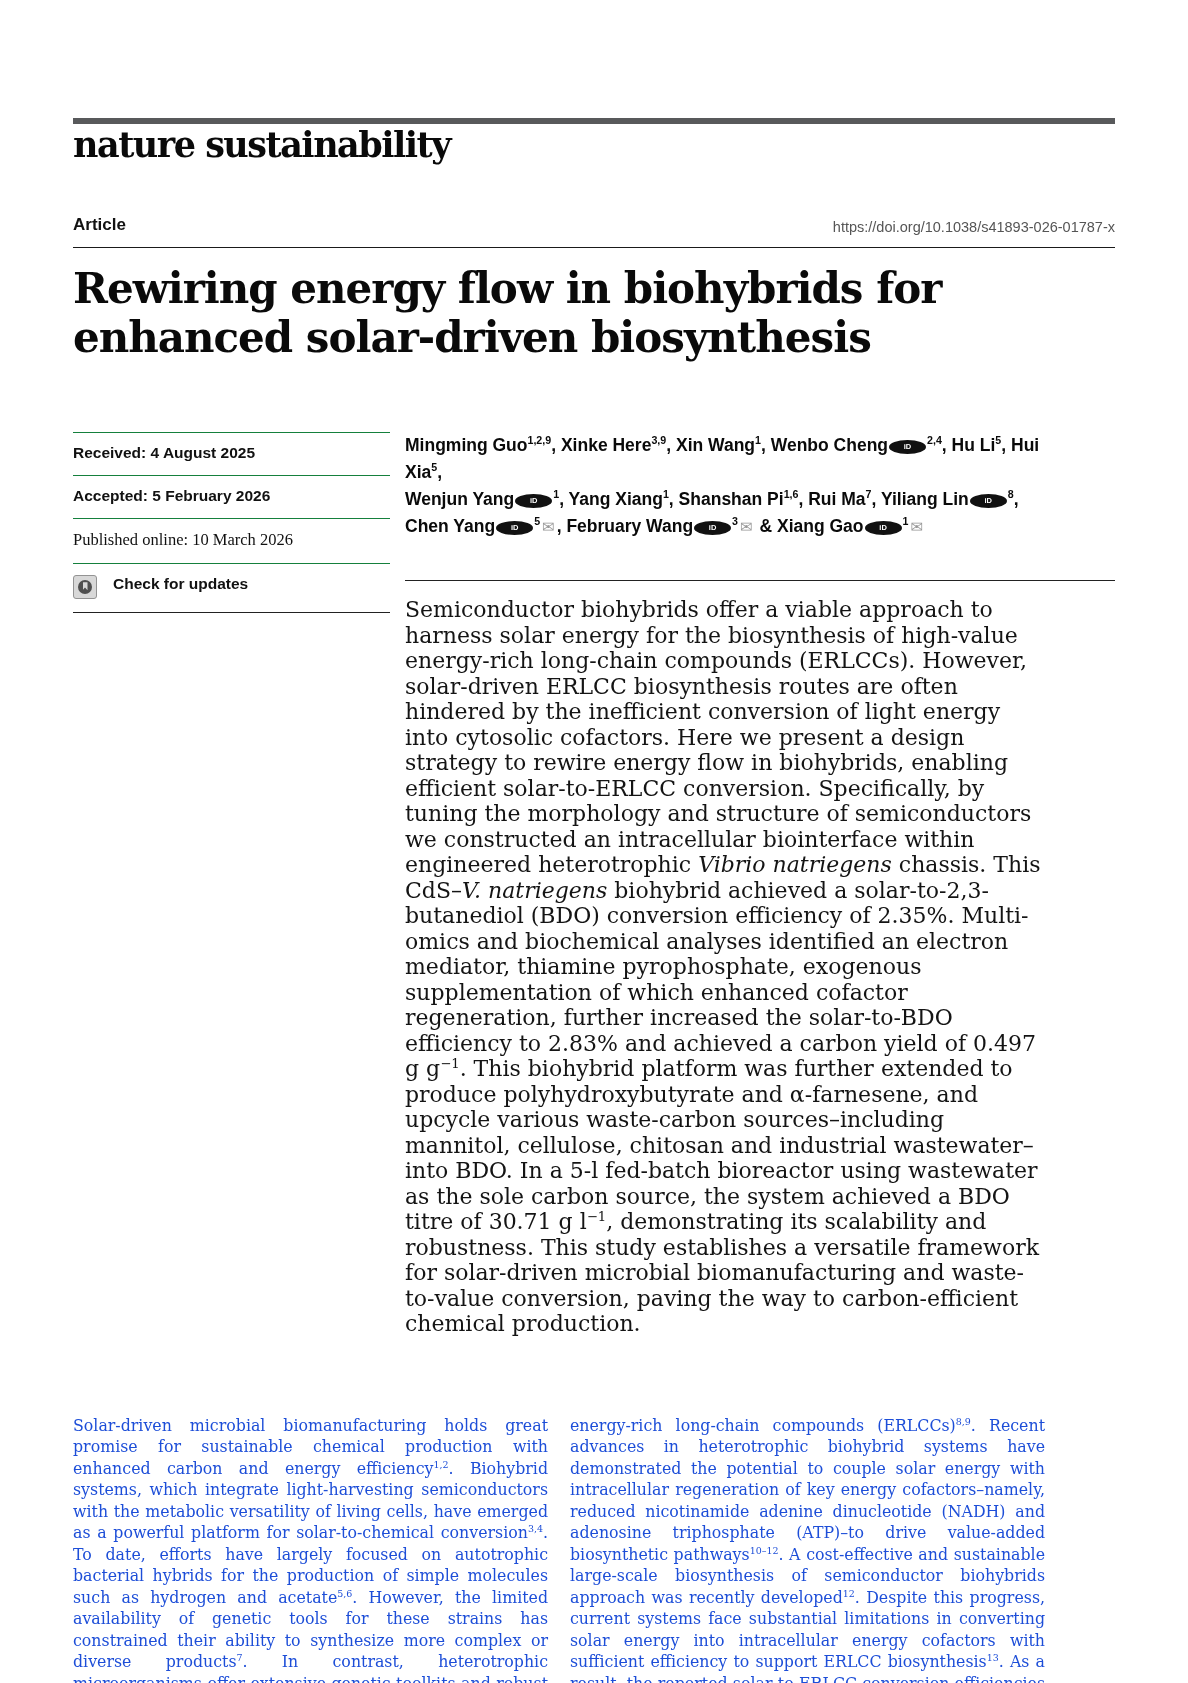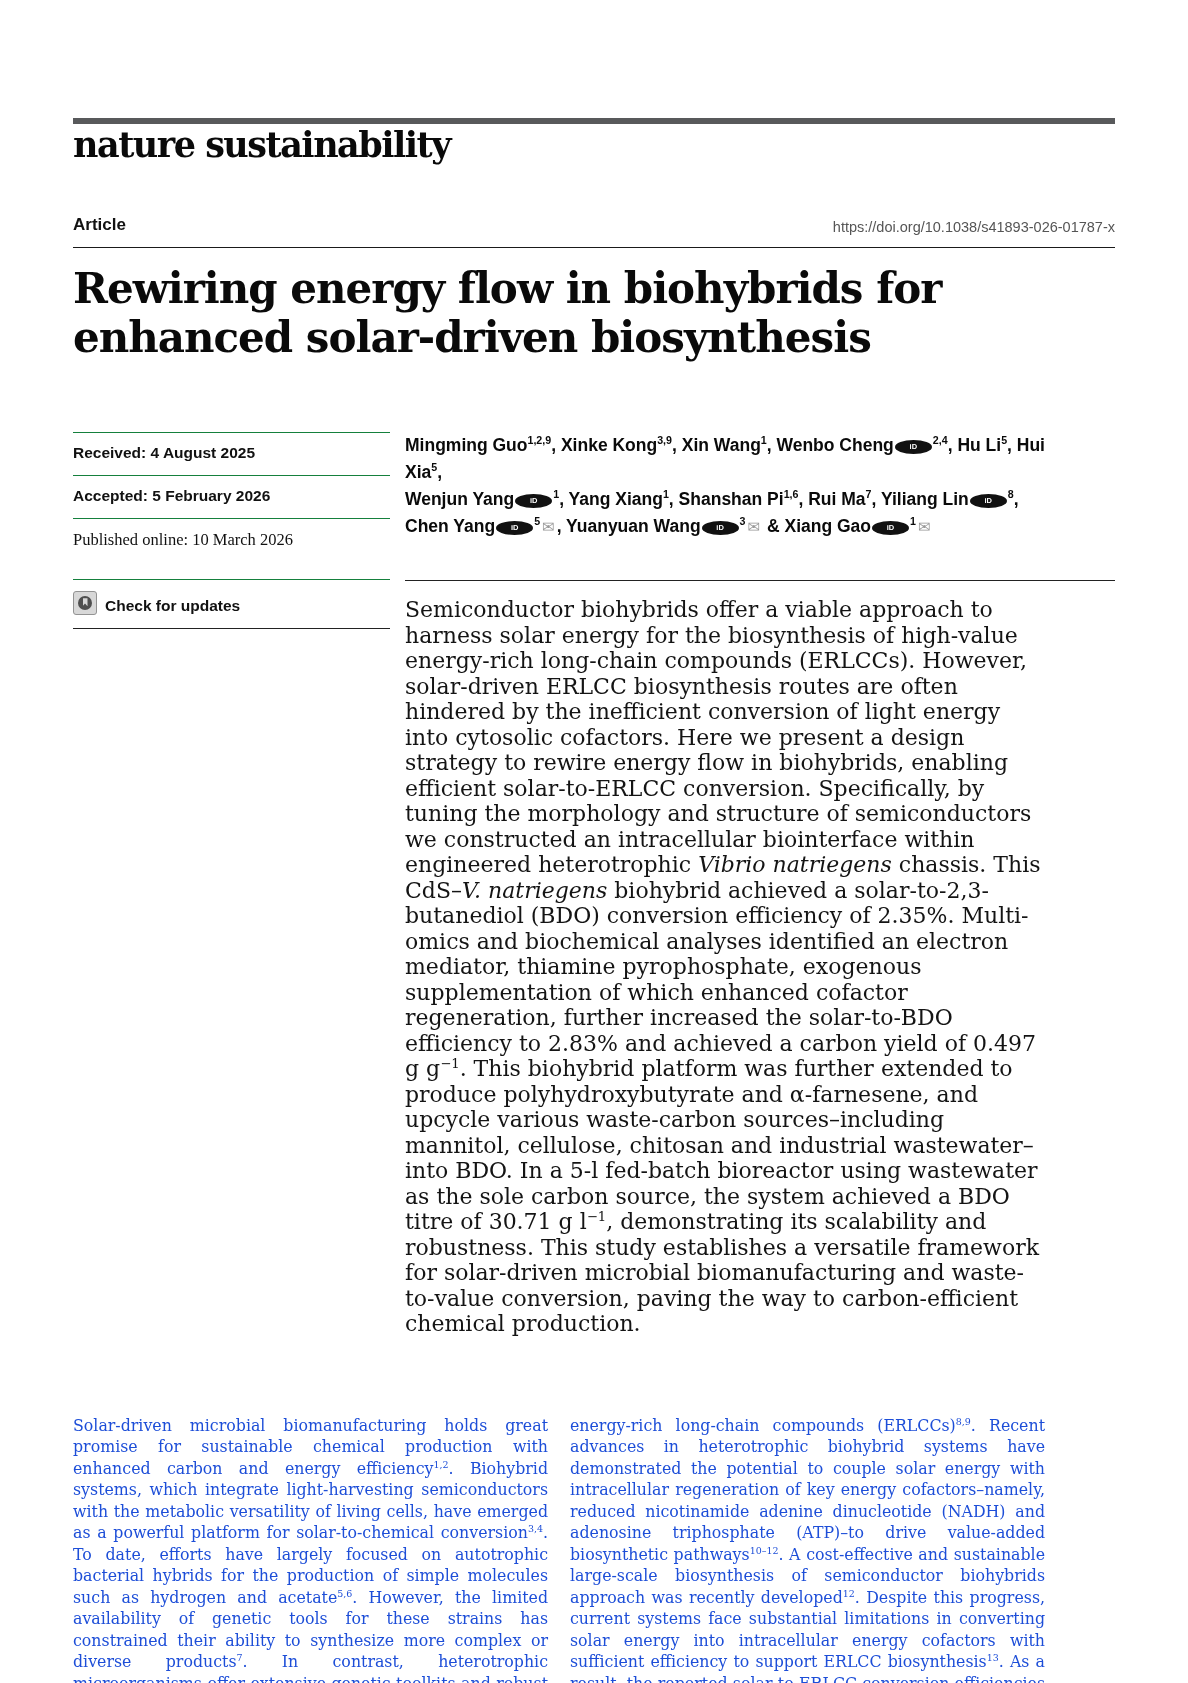--- a/index.html
+++ b/index.html
@@ -9,21 +9,21 @@
   .brand{font-family:"DejaVu Serif",serif;font-weight:700;font-size:35px;letter-spacing:-1.5px;color:#0a0a0a;margin-top:0;}
   .article-row{display:flex;justify-content:space-between;align-items:flex-end;margin-top:50px;}
   .article-label{font-weight:700;font-size:17px;color:#111;}
   .doi{font-size:14.5px;color:#555;padding-left:48px;}
   .title-rule{border:none;border-top:1.5px solid #1a1a1a;margin:12px 73px 0;}
   h1.title{font-family:"DejaVu Serif",serif;font-weight:700;font-size:42px;line-height:1.17;letter-spacing:-1px;color:#0a0a0a;margin:16px 73px 0;max-width:900px;}
   .meta-grid{display:flex;margin:70px 73px 0;}
   .left-info{width:317px;flex:none;}
   .info-row{border-top:1px solid #15803d;padding:11px 0 13px;font-size:15.5px;font-weight:700;color:#111;}
   .info-row.serif{font-family:"Liberation Serif",serif;font-weight:400;font-size:16.5px;}
-  .info-row.last{border-bottom:1px solid #222;display:flex;align-items:flex-end;gap:8px;margin-top:16px;}
+  .info-row.last{border-bottom:1px solid #222;display:flex;align-items:flex-start;gap:16px;}
   .cfu-box{width:22px;height:22px;background:#d8d8d8;border:1px solid #939393;border-radius:3px;display:inline-flex;align-items:center;justify-content:center;flex:none;}
   .cfu-circle{width:14px;height:14px;background:#4f4f4f;border-radius:50%;display:inline-flex;align-items:center;justify-content:center;}
   .cfu-bm{width:5px;height:8px;background:#d8d8d8;clip-path:polygon(0 0,100% 0,100% 100%,50% 65%,0 100%);margin-top:-2px;}
   .right-col{flex:1;margin-left:15px;}
   .authors{font-weight:700;font-size:17.5px;line-height:27px;color:#0a0a0a;max-width:660px;}
   .authors sup{font-size:61%;line-height:0;}
   .abstract-rule{border:none;border-top:1px solid #222;margin:40px 0 0;}
   .abstract{font-family:"DejaVu Serif",serif;font-size:22px;line-height:25.5px;color:#141414;margin-top:16px;max-width:642px;}
   .abstract sup{font-size:60%;line-height:0;}
   .it{font-style:italic;}
@@ -63,23 +63,23 @@
       <span class="cfu-box">
           <span class="cfu-circle">
             <span class="cfu-bm"></span>
           </span>
         </span>
       <span>Check for updates</span>
     </div>
   </div>
   <div class="right-col">
     <div class="authors">
-      <div><span>Mingming Guo</span><sup>1,2,9</sup><span>, </span><span>Xinke Kong</span><sup>3,9</sup><span>, </span><span>Xin Wang</span><sup>1</sup><span>, </span><span>Wenbo Cheng</span><span class="orcid">iD</span><sup>2,4</sup><span>, </span><span>Hu Li</span><sup>5</sup><span>, </span><span>Hui Xia</span><sup>5</sup><span>,</span></div>
+      <div><span>Mingming Guo</span><sup>1,2,9</sup><span>, </span><span>Xinke Here</span><sup>3,9</sup><span>, </span><span>Xin Wang</span><sup>1</sup><span>, </span><span>Wenbo Cheng</span><span class="orcid">iD</span><sup>2,4</sup><span>, </span><span>Hu Li</span><sup>5</sup><span>, </span><span>Hui Xia</span><sup>5</sup><span>,</span></div>
       <div><span>Wenjun Yang</span><span class="orcid">iD</span><sup>1</sup><span>, </span><span>Yang Xiang</span><sup>1</sup><span>, </span><span>Shanshan Pi</span><sup>1,6</sup><span>, </span><span>Rui Ma</span><sup>7</sup><span>, </span><span>Yiliang Lin</span><span class="orcid">iD</span><sup>8</sup><span>,</span></div>
-      <div><span>Chen Yang</span><span class="orcid">iD</span><sup>5</sup><span class="mailicon">✉</span><span>, </span><span>Yuanyuan Wang</span><span class="orcid">iD</span><sup>3</sup><span class="mailicon">✉</span><span> &amp; </span><span>Xiang Gao</span><span class="orcid">iD</span><sup>1</sup><span class="mailicon">✉</span></div>
+      <div><span>Chen Yang</span><span class="orcid">iD</span><sup>5</sup><span class="mailicon">✉</span><span>, </span><span>February Wang</span><span class="orcid">iD</span><sup>3</sup><span class="mailicon">✉</span><span> &amp; </span><span>Xiang Gao</span><span class="orcid">iD</span><sup>1</sup><span class="mailicon">✉</span></div>
     </div>
     <hr class="abstract-rule">
     <p class="abstract"><span>Semiconductor biohybrids offer a viable approach to harness solar energy for the biosynthesis of high-value energy-rich long-chain compounds (ERLCCs). However, solar-driven ERLCC biosynthesis routes are often hindered by the inefficient conversion of light energy into cytosolic cofactors. Here we present a design strategy to rewire energy flow in biohybrids, enabling efficient solar-to-ERLCC conversion. Specifically, by tuning the morphology and structure of semiconductors we constructed an intracellular biointerface within engineered heterotrophic </span><span class="it">Vibrio natriegens</span><span> chassis. This CdS–</span><span class="it">V. natriegens</span><span> biohybrid achieved a solar-to-2,3-butanediol (BDO) conversion efficiency of 2.35%. Multi-omics and biochemical analyses identified an electron mediator, thiamine pyrophosphate, exogenous supplementation of which enhanced cofactor regeneration, further increased the solar-to-BDO efficiency to 2.83% and achieved a carbon yield of 0.497 g g</span><sup>−1</sup><span>. This biohybrid platform was further extended to produce polyhydroxybutyrate and α-farnesene, and upcycle various waste-carbon sources–including mannitol, cellulose, chitosan and industrial wastewater–into BDO. In a 5-l fed-batch bioreactor using wastewater as the sole carbon source, the system achieved a BDO titre of 30.71 g l</span><sup>−1</sup><span>, demonstrating its scalability and robustness. This study establishes a versatile framework for solar-driven microbial biomanufacturing and waste-to-value conversion, paving the way to carbon-efficient chemical production.</span></p>
   </div>
 </div>
 
 <div class="body-cols">
   <div class="body-col"><span>Solar-driven microbial biomanufacturing holds great promise for sustainable chemical production with enhanced carbon and energy efficiency</span><sup>1,2</sup><span>. Biohybrid systems, which integrate light-harvesting semiconductors with the metabolic versatility of living cells, have emerged as a powerful platform for solar-to-chemical conversion</span><sup>3,4</sup><span>. To date, efforts have largely focused on autotrophic bacterial hybrids for the production of simple molecules such as hydrogen and acetate</span><sup>5,6</sup><span>. However, the limited availability of genetic tools for these strains has constrained their ability to synthesize more complex or diverse products</span><sup>7</sup><span>. In contrast, heterotrophic microorganisms offer extensive genetic toolkits and robust biosynthetic capabilities, making them ideal chassis for the production of a wide range of industrial chemicals, including</span></div>
   <div class="body-col"><span>energy-rich long-chain compounds (ERLCCs)</span><sup>8,9</sup><span>. Recent advances in heterotrophic biohybrid systems have demonstrated the potential to couple solar energy with intracellular regeneration of key energy cofactors–namely, reduced nicotinamide adenine dinucleotide (NADH) and adenosine triphosphate (ATP)–to drive value-added biosynthetic pathways</span><sup>10–12</sup><span>. A cost-effective and sustainable large-scale biosynthesis of semiconductor biohybrids approach was recently developed</span><sup>12</sup><span>. Despite this progress, current systems face substantial limitations in converting solar energy into intracellular energy cofactors with sufficient efficiency to support ERLCC biosynthesis</span><sup>13</sup><span>. As a result, the reported solar-to-ERLCC conversion efficiencies remain substantially lower than those achieved for simple molecules, and their application</span></div>
 </div>

